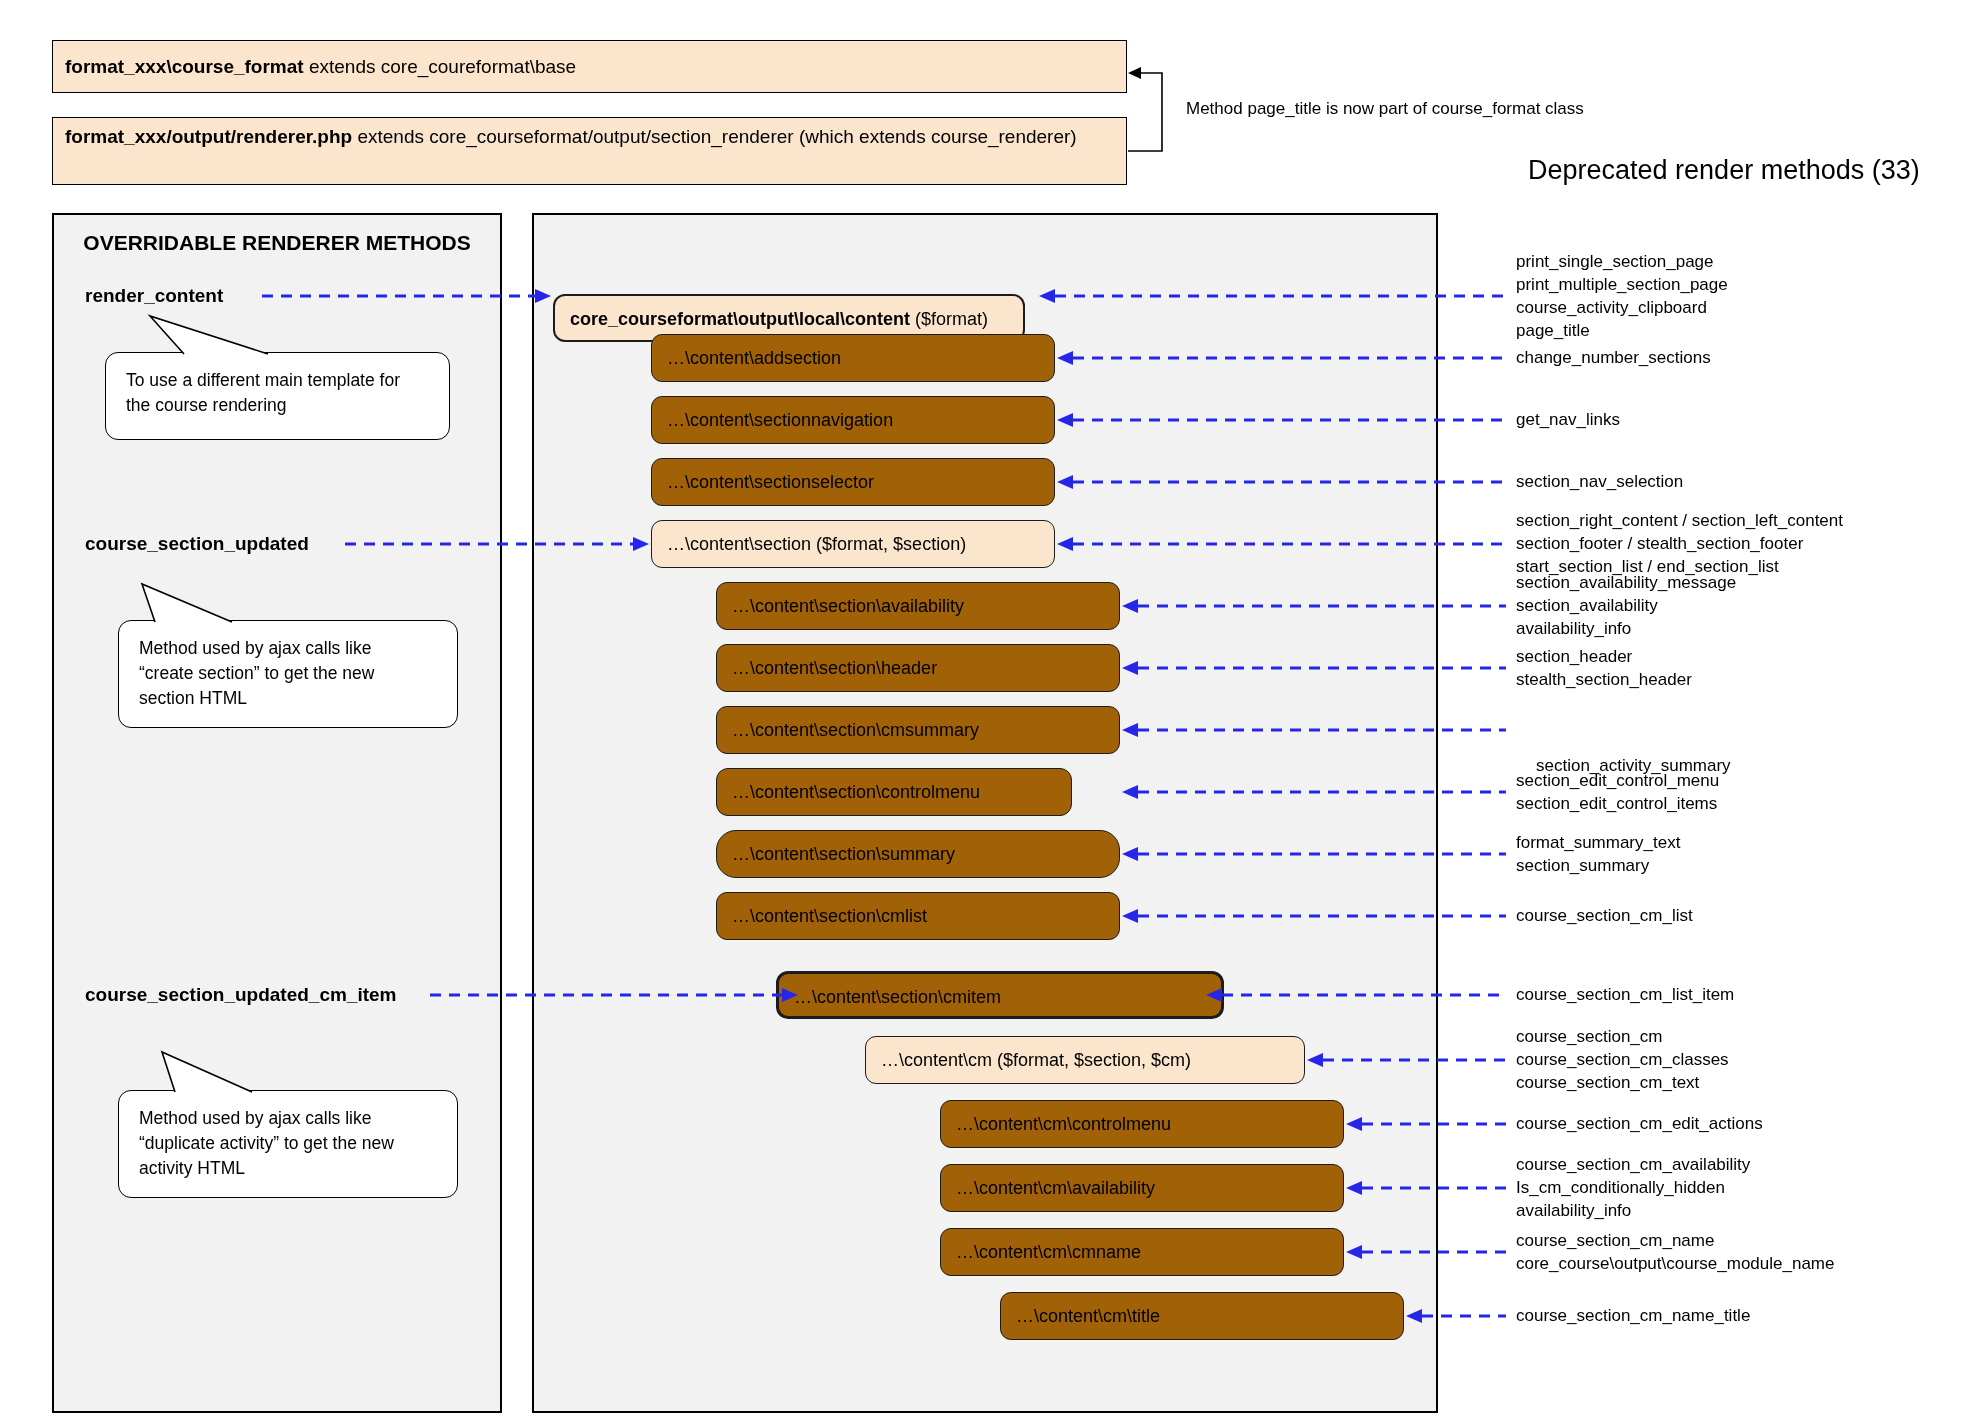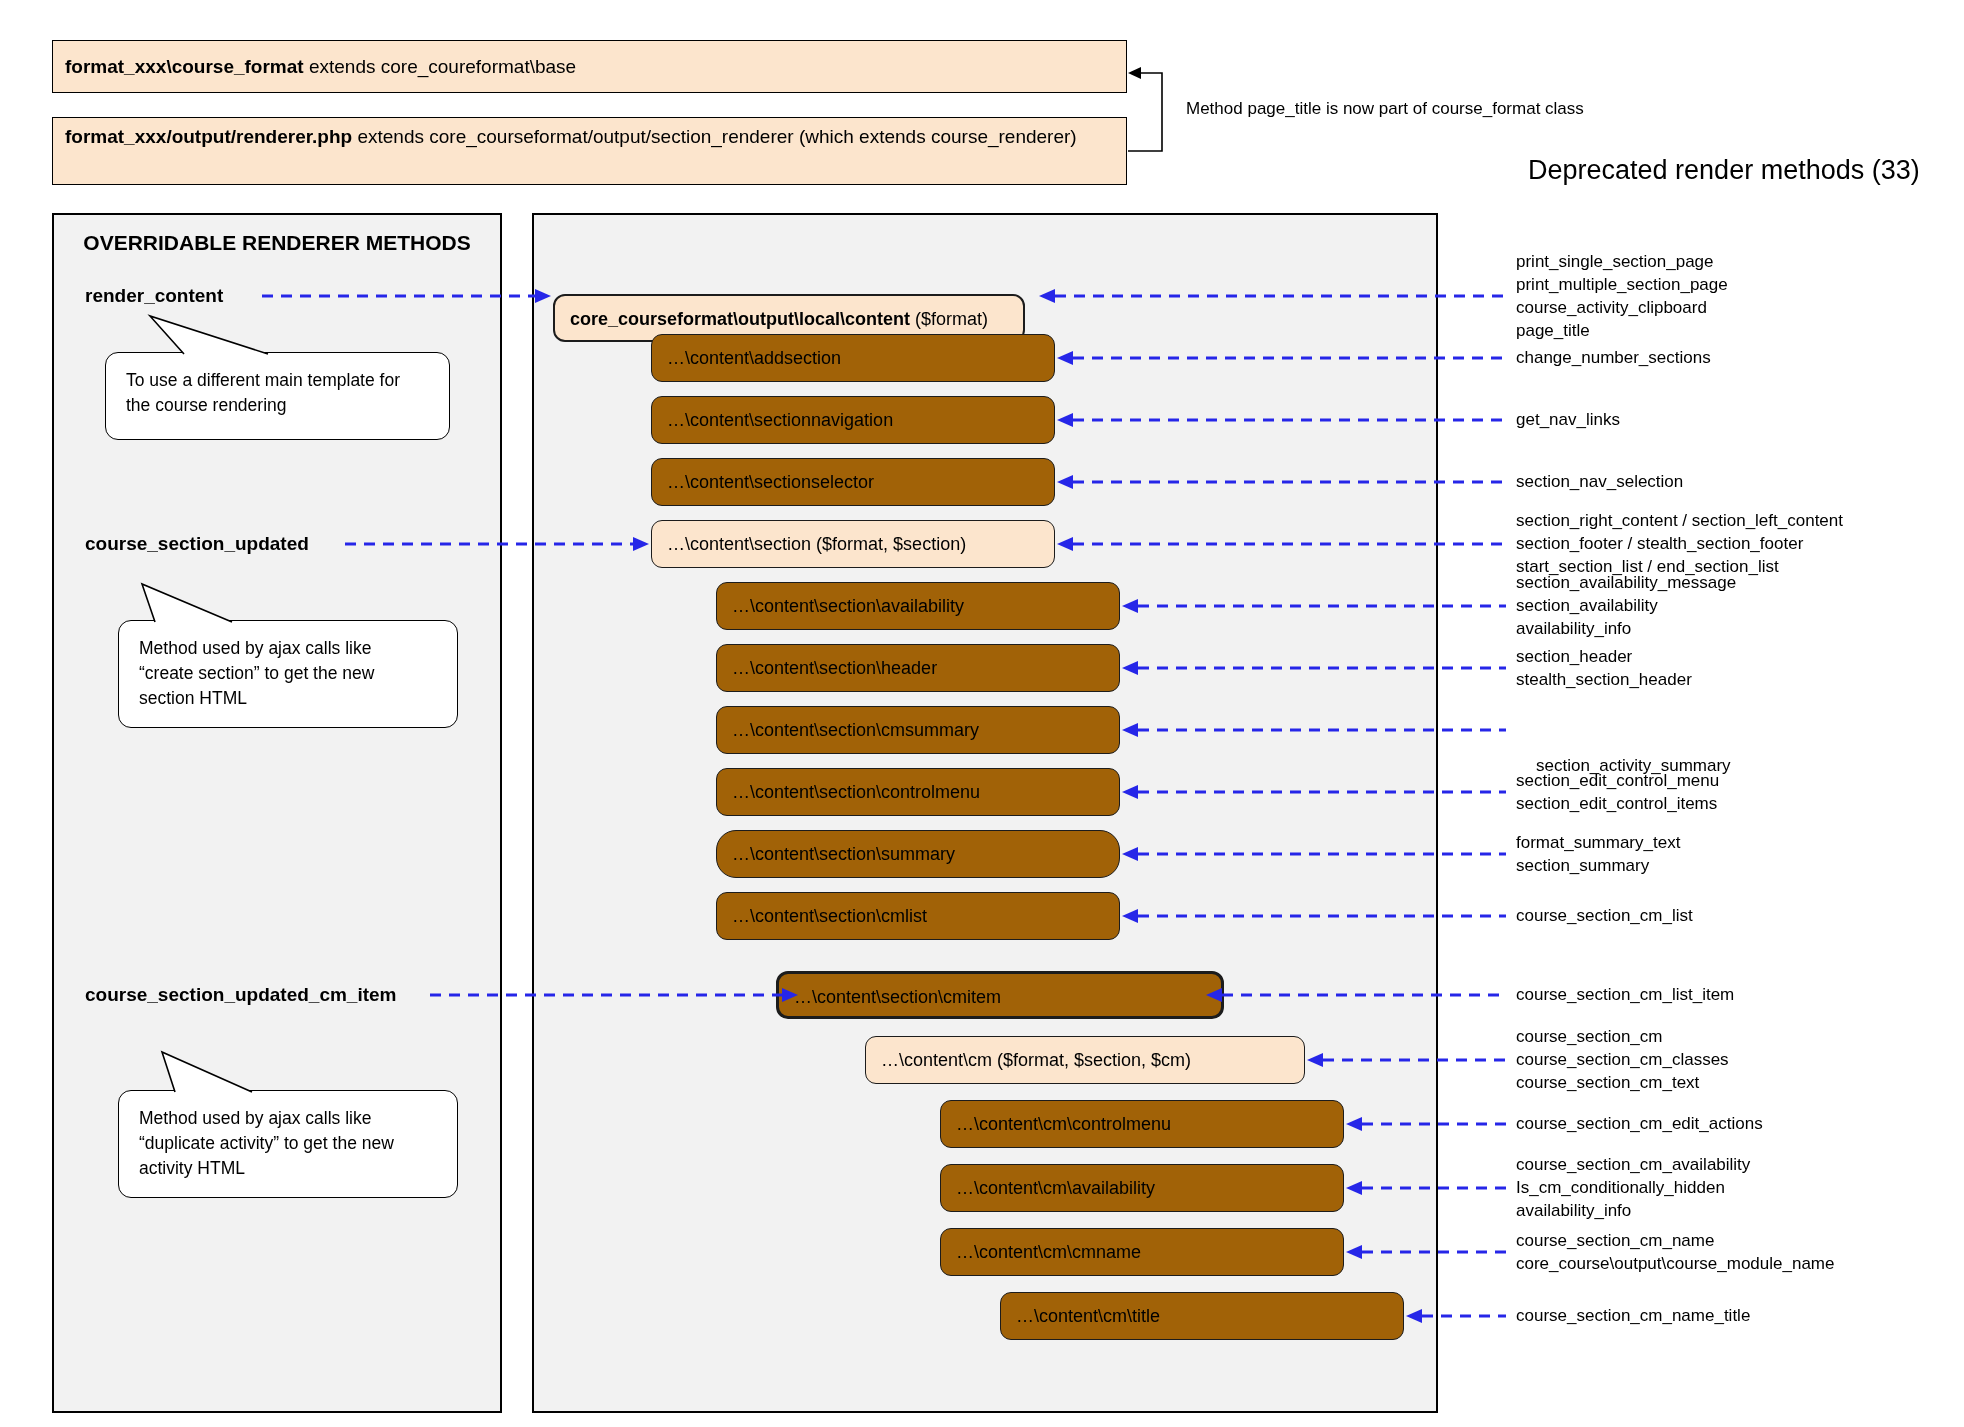--- a/index.html
+++ b/index.html
@@ -82,21 +82,21 @@
   </div>
 
   <div class="abs mbox orange bold-border" style="left:553px;top:272px;width:472px;margin-top:22px;"><span class="b">core_courseformat\output\local\content</span><span> ($format)</span></div>
   <div class="abs mbox" style="left:651px;top:334px;width:404px;">…\content\addsection</div>
   <div class="abs mbox" style="left:651px;top:396px;width:404px;">…\content\sectionnavigation</div>
   <div class="abs mbox" style="left:651px;top:458px;width:404px;">…\content\sectionselector</div>
   <div class="abs mbox orange" style="left:651px;top:520px;width:404px;"><span>…\content\section</span><span> ($format, $section)</span></div>
   <div class="abs mbox" style="left:716px;top:582px;width:404px;">…\content\section\availability</div>
   <div class="abs mbox" style="left:716px;top:644px;width:404px;">…\content\section\header</div>
   <div class="abs mbox" style="left:716px;top:706px;width:404px;">…\content\section\cmsummary</div>
-  <div class="abs mbox" style="left:716px;top:768px;width:404px;">…\content\section\controlmenu</div>
+  <div class="abs mbox" style="left:716px;top:768px;width:356px;border-radius:12px;">…\content\section\controlmenu</div>
   <div class="abs mbox" style="left:716px;top:830px;width:404px;border-radius:20px;">…\content\section\summary</div>
   <div class="abs mbox" style="left:716px;top:892px;width:404px;">…\content\section\cmlist</div>
   <div class="abs mbox thick" style="left:776px;top:971px;width:448px;">…\content\section\cmitem</div>
   <div class="abs mbox orange" style="left:865px;top:1036px;width:440px;"><span>…\content\cm</span><span> ($format, $section, $cm)</span></div>
   <div class="abs mbox" style="left:940px;top:1100px;width:404px;">…\content\cm\controlmenu</div>
   <div class="abs mbox" style="left:940px;top:1164px;width:404px;">…\content\cm\availability</div>
   <div class="abs mbox" style="left:940px;top:1228px;width:404px;">…\content\cm\cmname</div>
   <div class="abs mbox" style="left:1000px;top:1292px;width:404px;">…\content\cm\title</div>
 
   <div class="abs dgroup" style="left:1516px;top:250px;">

